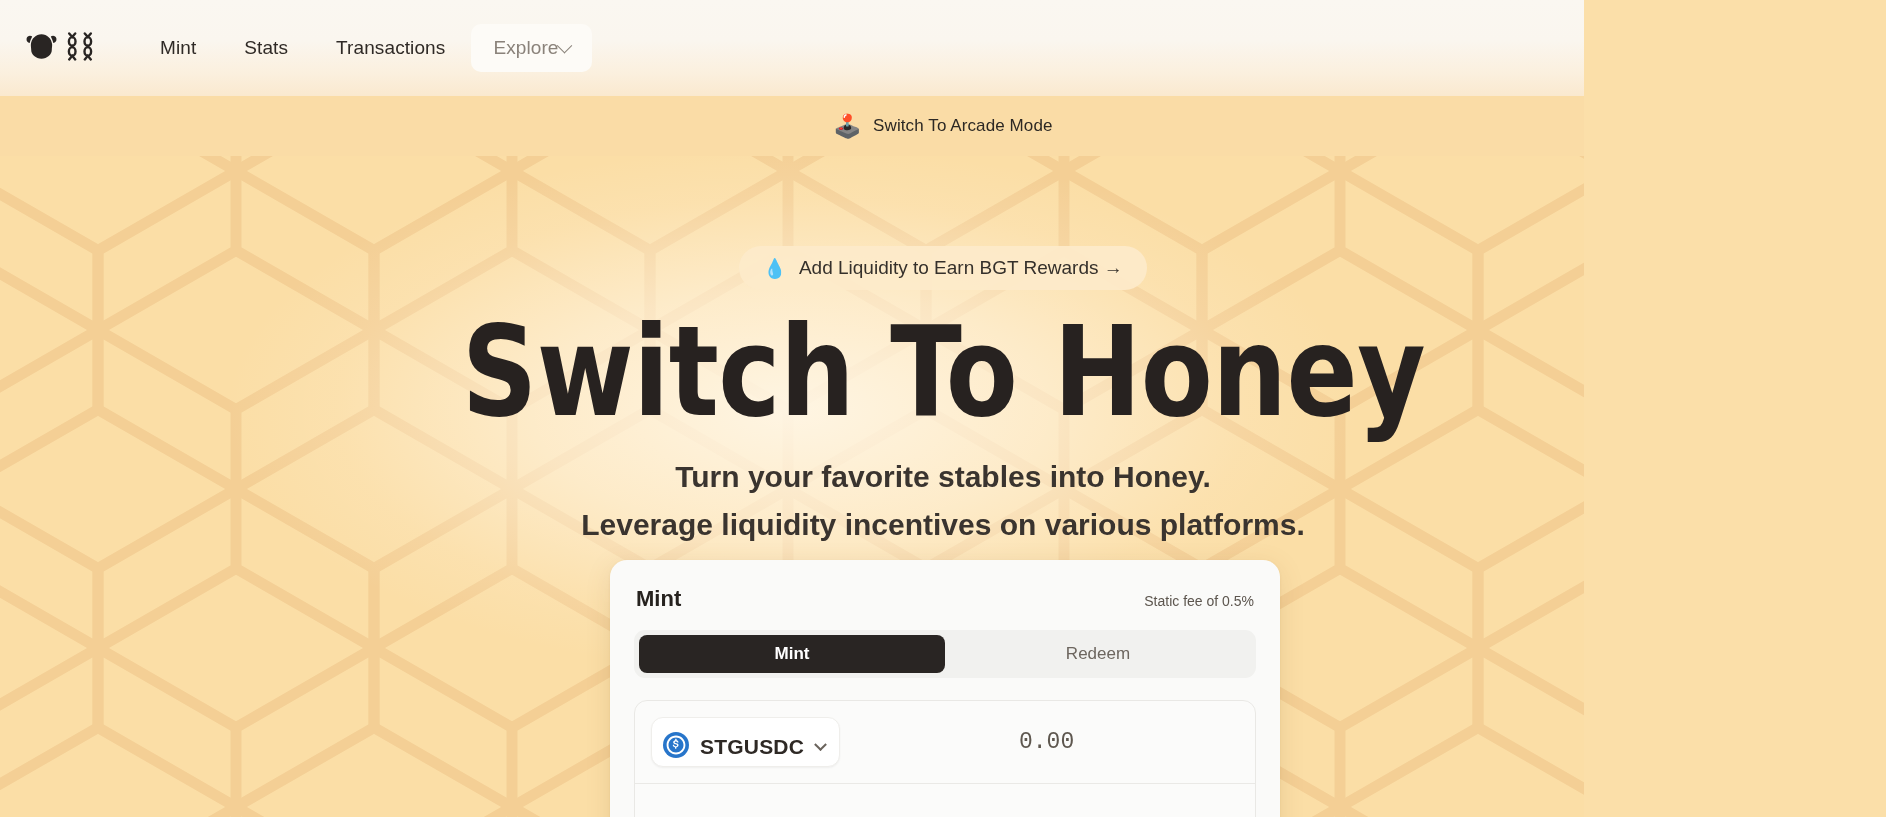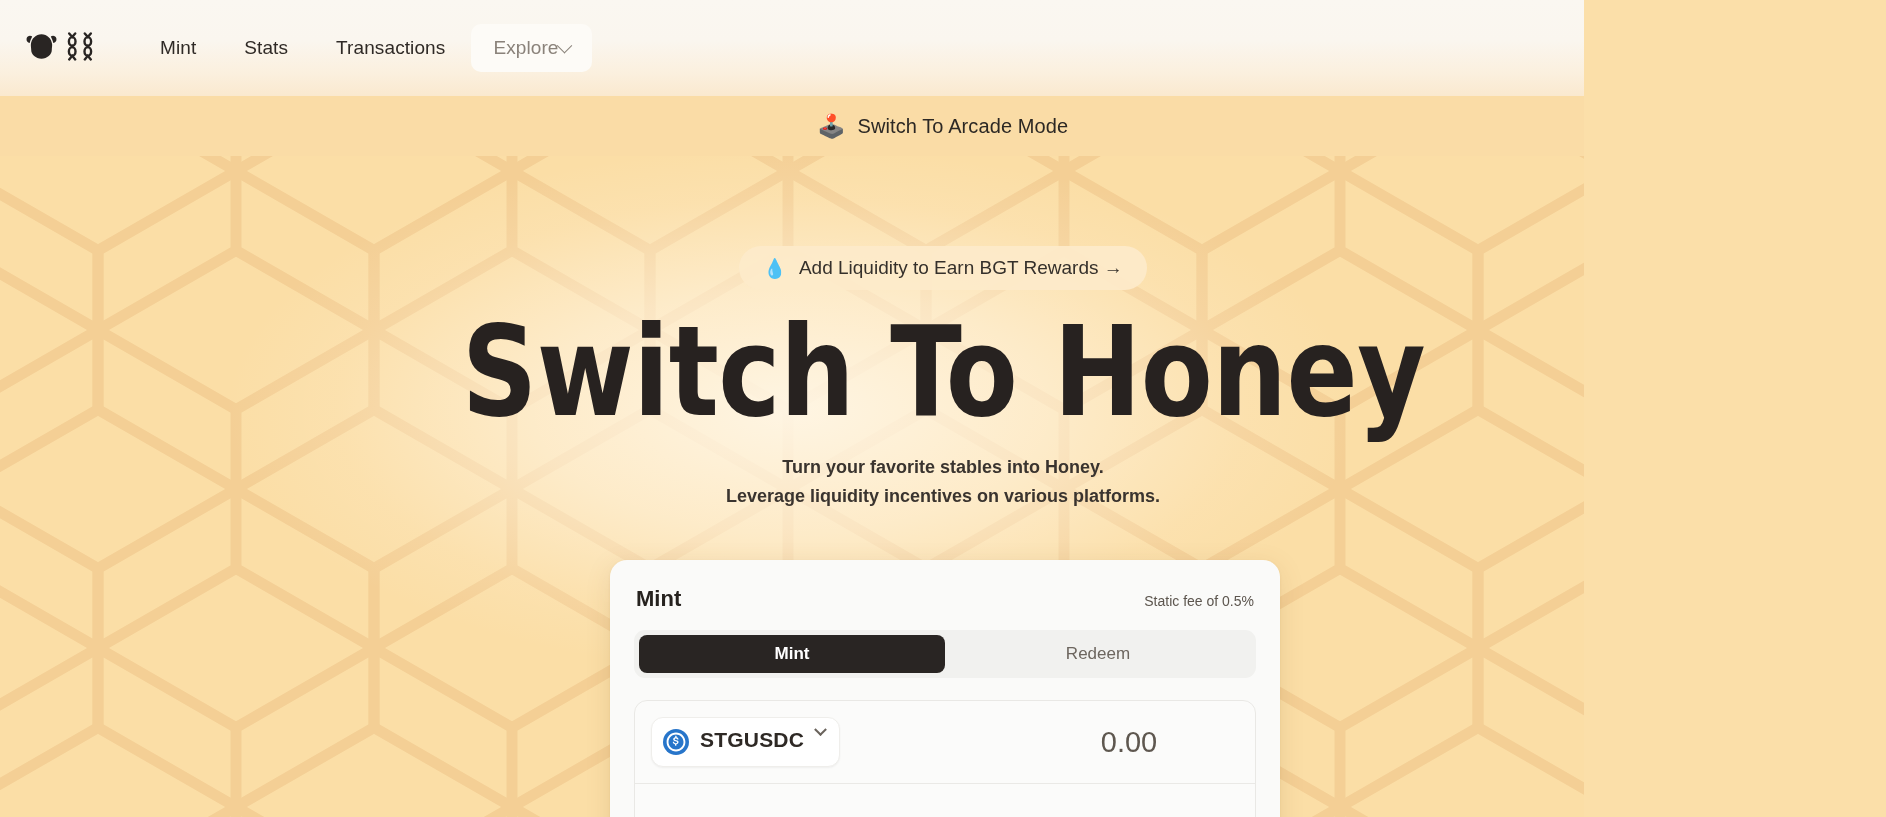--- a/index.html
+++ b/index.html
@@ -150,21 +150,21 @@
     z-index: 25;
     background: #FADCA6;
     display: flex;
     align-items: center;
     justify-content: center;
     gap: 11px;
     cursor: pointer;
   }
   .arcade-banner .emoji { font-size: 23px; line-height: 1; }
   .arcade-banner .label {
-    font-size: 20px;
+    font-size: 17px;
     color: #2C2824;
     letter-spacing: 0.1px;
   }
 
   
   .hero {
     position: absolute;
     left: 0; top: 156px;
     width: 1886px;
     z-index: 10;
@@ -196,21 +196,21 @@
     line-height: 1.04;
     letter-spacing: -0.5px;
     color: #272220;
     transform: scaleX(0.94);
     transform-origin: center;
     white-space: nowrap;
   }
 
   .hero-sub {
     margin-top: 16px;
-    font-size: 18px;
+    font-size: 30px;
     font-weight: bold;
     color: #3A342F;
     line-height: 1.6;
     text-align: center;
   }
 
   
   .mint-card {
     position: absolute;
     left: 610px;
@@ -279,20 +279,21 @@
     display: flex;
     align-items: center;
     justify-content: space-between;
     padding: 16px 16px;
     min-height: 78px;
   }
   .io-row + .io-row { border-top: 1px solid #EAE9E6; }
 
   .token-chip {
     display: inline-flex;
+    align-items: center;
     gap: 10px;
     height: 50px;
     padding: 10px 14px 0 10px;
     background: #FFFFFF;
     border: 1px solid #EFEEEB;
     border-radius: 12px;
     box-shadow: 0 1px 2px rgba(0,0,0,0.05);
     cursor: pointer;
   }
   .token-chip .sym {
@@ -304,28 +305,28 @@
   .chev-sm {
     display: inline-block;
     width: 9px; height: 9px;
     border-right: 2px solid #6A635C;
     border-bottom: 2px solid #6A635C;
     transform: rotate(45deg) translate(-2px,-2px);
     margin-left: 2px;
   }
 
   .amount {
-    font-size: 29px;
+    font-size: 23px;
     color: #5E574F;
-    text-align: center;
+    text-align: left;
     border: none;
     background: transparent;
     outline: none;
     width: 220px;
-    font-family: Liberation Sans, sans-serif;
+    font-family: Liberation Mono, monospace;
   }
 </style>
 </head>
 <body>
 
 <div class="page">
 
   <div class="hex-layer">
     <svg width="1886" height="721" viewBox="0 0 1886 721" xmlns="http://www.w3.org/2000/svg">
       <defs>

